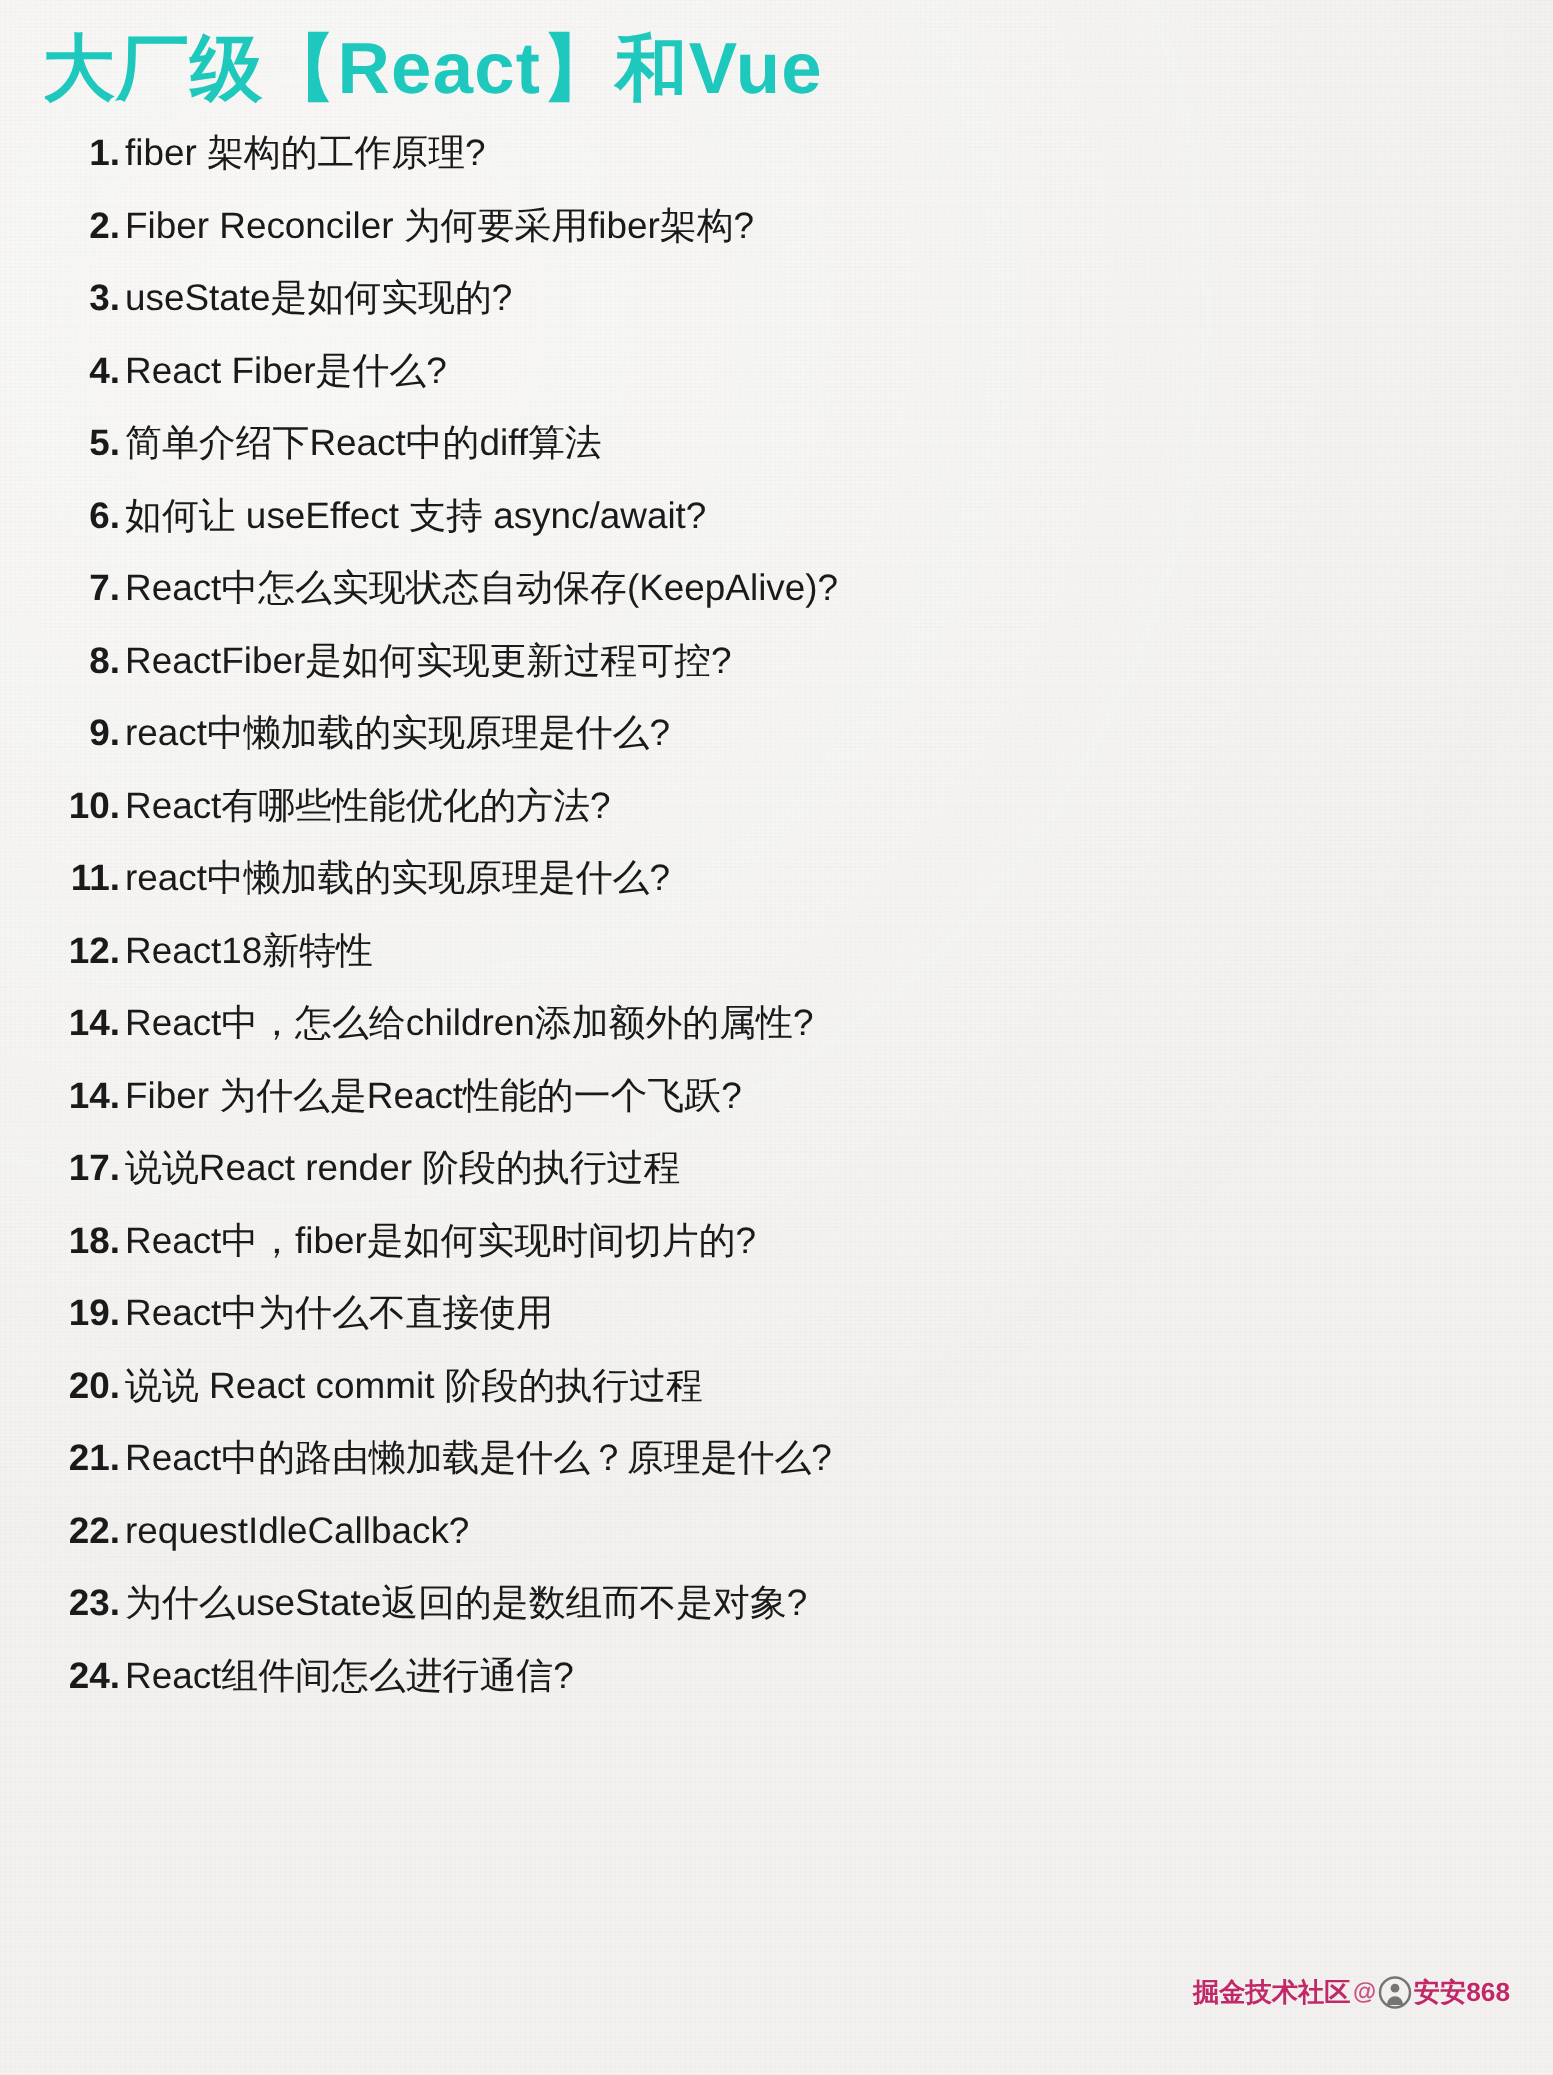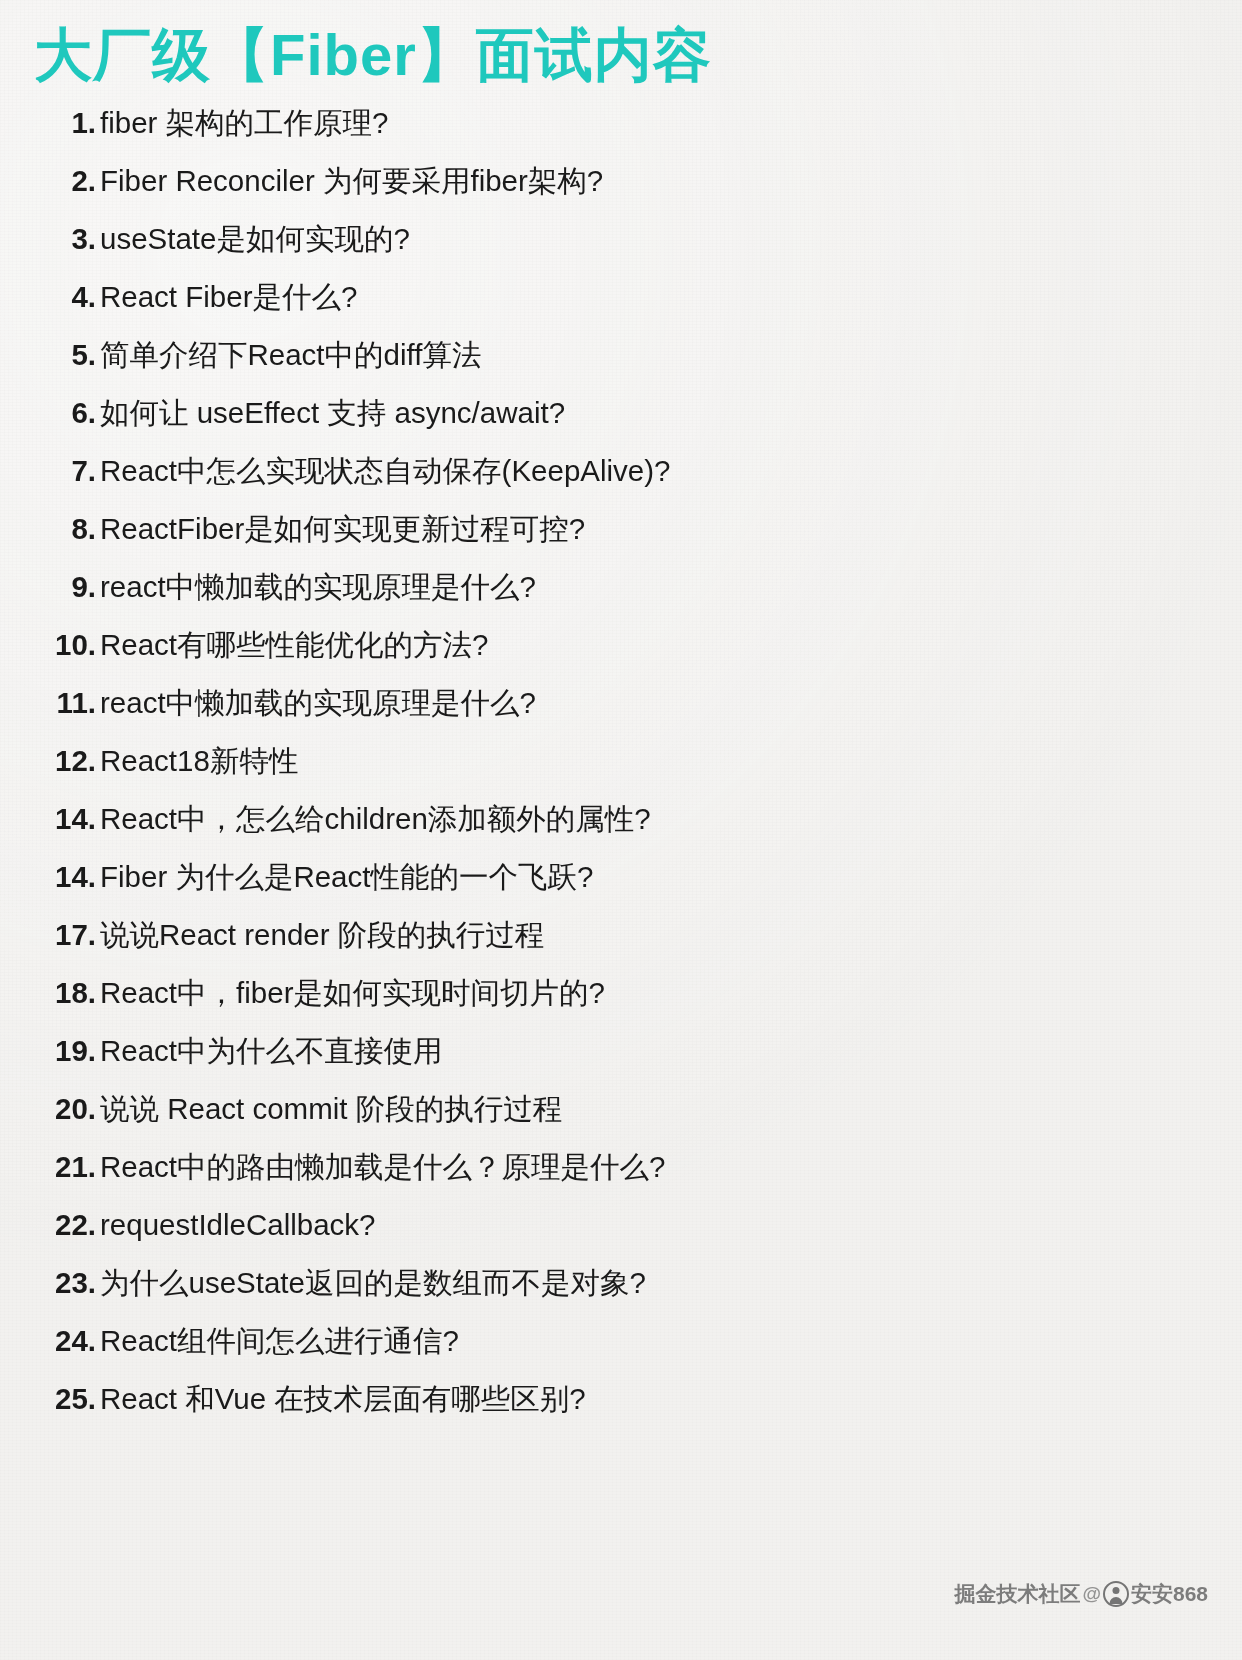--- a/index.html
+++ b/index.html
@@ -69,21 +69,21 @@
     font-weight: 400;
     word-break: break-word;
   }
   .watermark {
     position: absolute;
     right: 34px;
     bottom: 52px;
     display: flex;
     align-items: center;
     gap: 2px;
-    color: #737373;
+    color: #be185d;
     font-size: 21px;
     font-weight: 700;
     opacity: 0.92;
   }
   .wm-sep {
     font-size: 19px;
     opacity: 0.8;
   }
   .wm-avatar {
     width: 22px;
@@ -116,21 +116,21 @@
     background: #6b6b6b;
   }
 </style>
 </head>
 <body>
 
 <div class="paper-texture"></div>
 
 <div class="page">
 
-  <h1 class="title">大厂级【Fiber】面试内容</h1>
+  <h1 class="title">大厂级【React】和Vue</h1>
 
   <ul class="list">
     <li class="list-item">
       <span class="item-num">1.</span>
       <span class="item-text">fiber 架构的工作原理?</span>
     </li>
     <li class="list-item">
       <span class="item-num">2.</span>
       <span class="item-text">Fiber Reconciler 为何要采用fiber架构?</span>
     </li>
@@ -206,24 +206,20 @@
       <span class="item-num">22.</span>
       <span class="item-text">requestIdleCallback?</span>
     </li>
     <li class="list-item">
       <span class="item-num">23.</span>
       <span class="item-text">为什么useState返回的是数组而不是对象?</span>
     </li>
     <li class="list-item">
       <span class="item-num">24.</span>
       <span class="item-text">React组件间怎么进行通信?</span>
-    </li>
-    <li class="list-item">
-      <span class="item-num">25.</span>
-      <span class="item-text">React 和Vue 在技术层面有哪些区别?</span>
     </li>
   </ul>
 
   <div class="watermark">
     <span>掘金技术社区</span>
     <span class="wm-sep">@</span>
     <span class="wm-avatar"></span>
     <span>安安868</span>
   </div>
 

